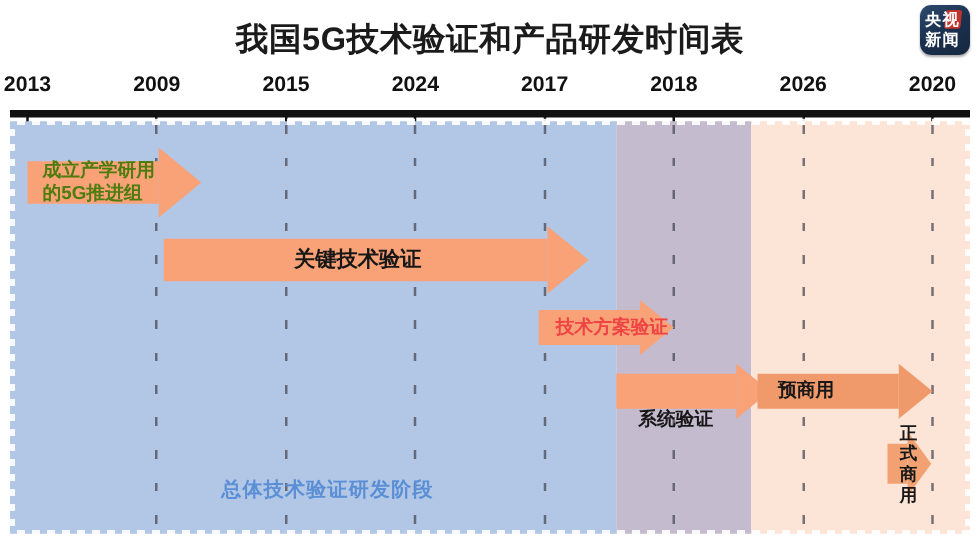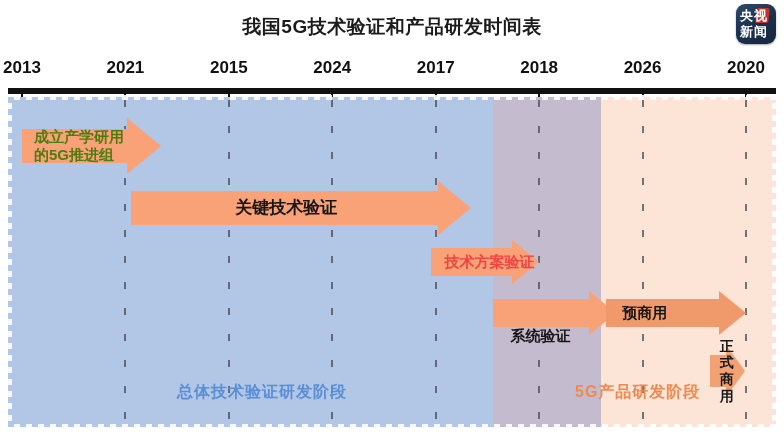--- a/index.html
+++ b/index.html
@@ -9,21 +9,21 @@
     font-family:"Liberation Sans","DejaVu Sans",sans-serif;
     overflow:hidden;
     position:relative;
   }
   #root{position:absolute;left:0;top:0;width:784px;height:442px;}
 
   
   .title{
     position:absolute;left:0;top:14px;width:784px;
     text-align:center;
-    font-size:19px;font-weight:bold;color:#1b1b1b;
+    font-size:26px;font-weight:bold;color:#1b1b1b;
     letter-spacing:.5px;
     white-space:nowrap;
   }
   .logo{
     position:absolute;right:8px;top:4px;width:40px;height:40px;
     border-radius:9px;
     background:linear-gradient(150deg,#2d4a6e 0%,#1b3150 48%,#16283f 100%);
     box-shadow:0 1px 2px rgba(0,0,0,.35);
     overflow:hidden;
   }
@@ -133,21 +133,21 @@
       <div class="axis-tick" style="left: 124.429px;"></div>
       <div class="axis-tick" style="left: 227.857px;"></div>
       <div class="axis-tick" style="left: 331.286px;"></div>
       <div class="axis-tick" style="left: 434.714px;"></div>
       <div class="axis-tick" style="left: 538.143px;"></div>
       <div class="axis-tick" style="left: 641.571px;"></div>
       <div class="axis-tick" style="left: 745px;"></div>
     </div>
   <div id="year-labels">
       <div class="year-label" style="left: 22px;">2013</div>
-      <div class="year-label" style="left: 125.429px;">2021</div>
+      <div class="year-label" style="left: 125.429px;">2009</div>
       <div class="year-label" style="left: 228.857px;">2015</div>
       <div class="year-label" style="left: 332.286px;">2024</div>
       <div class="year-label" style="left: 435.714px;">2017</div>
       <div class="year-label" style="left: 539.143px;">2018</div>
       <div class="year-label" style="left: 642.571px;">2026</div>
       <div class="year-label" style="left: 746px;">2020</div>
     </div>
 
   <div id="bands">
       <div class="band band-blue" style="left: 8px; width: 484.6px; background: rgb(178, 198, 230);"></div>
@@ -198,15 +198,14 @@
       </div>
       <div class="arrow" style="left: 709.8px; top: 345px; width: 36.2px; height: 52px;">
         <div class="body" style="width: 16.29px; height: 32.24px; top: 9.88px; background: rgb(242, 161, 115);"></div>
         <div class="head" style="left: 16.29px; top: 0px; border-width: 26px 0px 26px 19.91px; border-left-color: rgb(242, 161, 115);"></div>
         <div class="lbl" style="font-size: 14px; color: rgb(23, 23, 23); padding-left: 10px;">正式
 商用</div>
       </div>
     </div>
 
   <div class="phase phase-blue" id="cap0" style="left: 163px; top: 382px; margin-left: 14px;">总体技术验证研发阶段</div>
-  <div class="phase phase-orange" id="cap1" style="left: 575px; top: 382px;">5G产品研发阶段</div>
 
 </div>
 
 </body></html>

